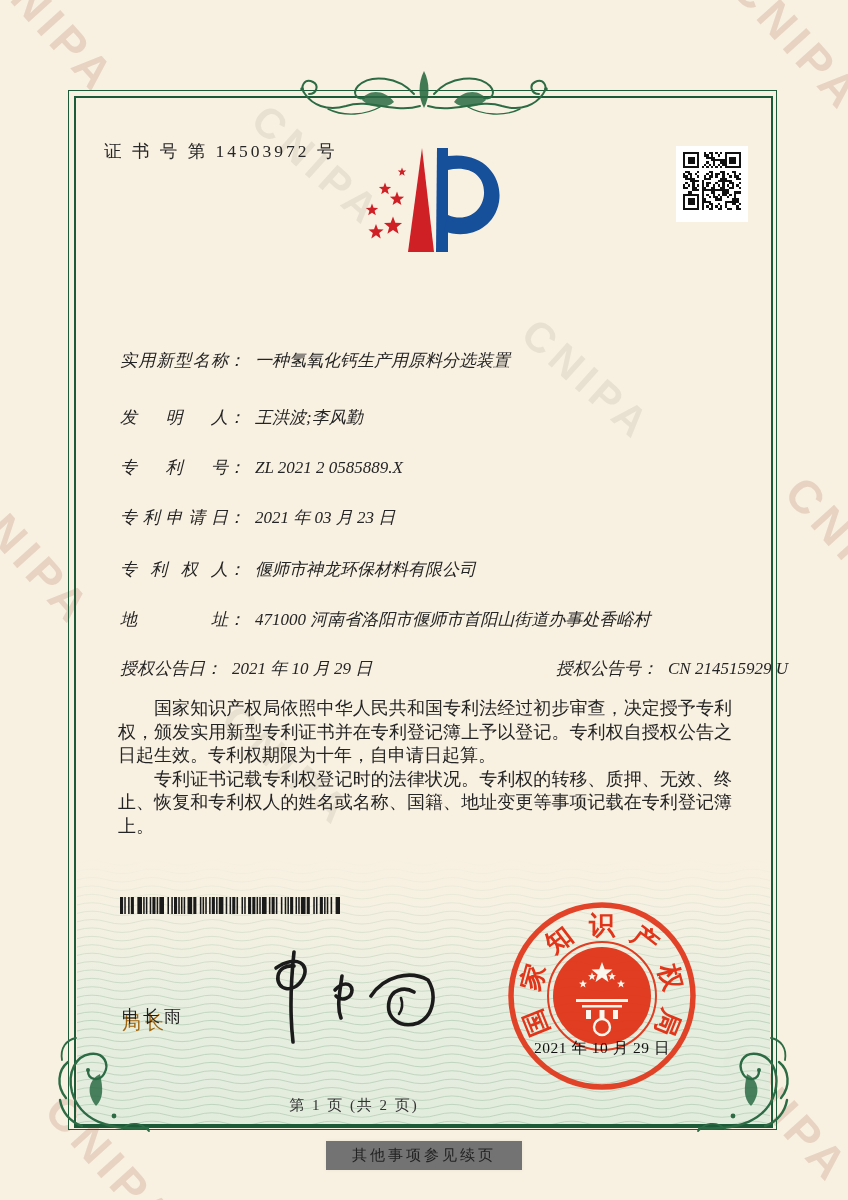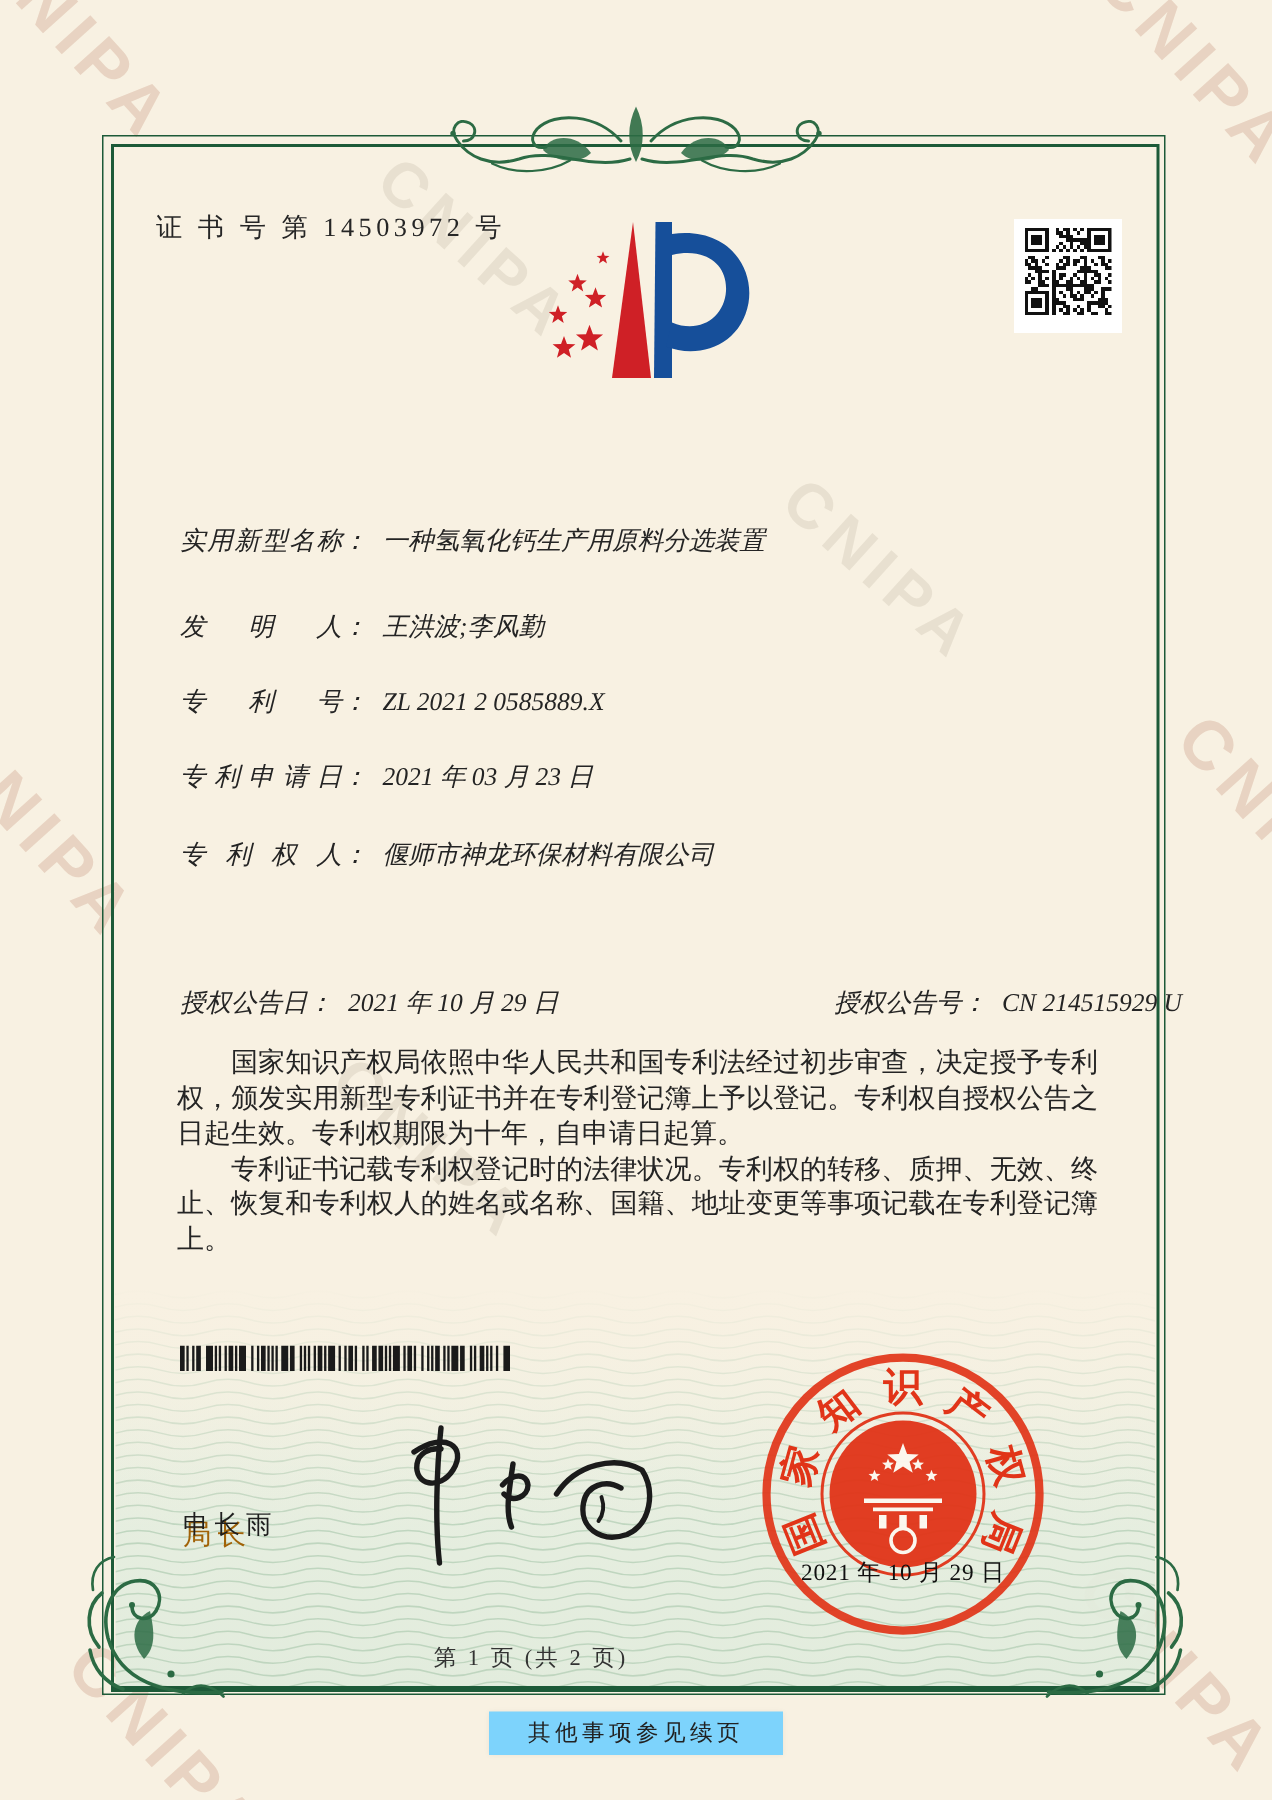--- a/index.html
+++ b/index.html
@@ -44,21 +44,21 @@
       font-size:17px;color:#1e1e1e;letter-spacing:4px;}
   #signature{position:absolute;left:238px;top:938px;}
 
   #seal{position:absolute;left:502px;top:896px;}
   .seal-date{position:absolute;left:502px;top:1038px;width:200px;text-align:center;
       font-size:15.5px;color:#101010;letter-spacing:.5px;z-index:5;}
 
   .pageinfo{position:absolute;left:0;top:1096px;width:708px;text-align:center;
       font-size:15px;letter-spacing:2px;color:#333;}
   .contnote{position:absolute;left:50%;transform:translateX(-50%);top:1141px;
-      background:#7dd3fc;padding:5px 26px;font-size:15px;letter-spacing:3px;color:#222;
+      background:#737373;padding:5px 26px;font-size:15px;letter-spacing:3px;color:#222;
       box-shadow:0 0 4px rgba(0,0,0,.06);}
 
   #qrbox{position:absolute;left:676px;top:146px;width:72px;height:76px;background:#ffffff;}
   #qr{position:absolute;left:683px;top:152px;}
   #logo{position:absolute;left:350px;top:142px;}
   #ornament-top{position:absolute;left:294px;top:60px;}
   .corner{position:absolute;top:1036px;}
   #corner-left{left:52px;}
   #corner-right{left:695px;transform:scaleX(-1);}
   svg{display:block;}
@@ -493,20 +493,23 @@
   </div>
   <div class="frow" style="top:456px;">
     <span class="flabel">专利号</span><span>：</span><span class="fvalue">ZL 2021 2 0585889.X</span>
   </div>
   <div class="frow" style="top:506px;">
     <span class="flabel">专利申请日</span><span>：</span><span class="fvalue">2021 年 03 月 23 日</span>
   </div>
   <div class="frow" style="top:558px;">
     <span class="flabel">专利权人</span><span>：</span><span class="fvalue">偃师市神龙环保材料有限公司</span>
   </div>
+  <div class="frow" style="top:608px;">
+    <span class="flabel">地址</span><span>：</span><span class="fvalue">471000 河南省洛阳市偃师市首阳山街道办事处香峪村</span>
+  </div>
 
   <div class="frow" style="top:657px;">
     <span>授权公告日</span><span>：</span><span class="fvalue">2021 年 10 月 29 日</span>
     <span class="grant2"><span>授权公告号</span><span>：</span><span class="fvalue">CN 214515929 U</span></span>
   </div>
 
   <div class="bodytext">
     <p>国家知识产权局依照中华人民共和国专利法经过初步审查，决定授予专利权，颁发实用新型专利证书并在专利登记簿上予以登记。专利权自授权公告之日起生效。专利权期限为十年，自申请日起算。</p>
     <p>专利证书记载专利权登记时的法律状况。专利权的转移、质押、无效、终止、恢复和专利权人的姓名或名称、国籍、地址变更等事项记载在专利登记簿上。</p>
   </div>

